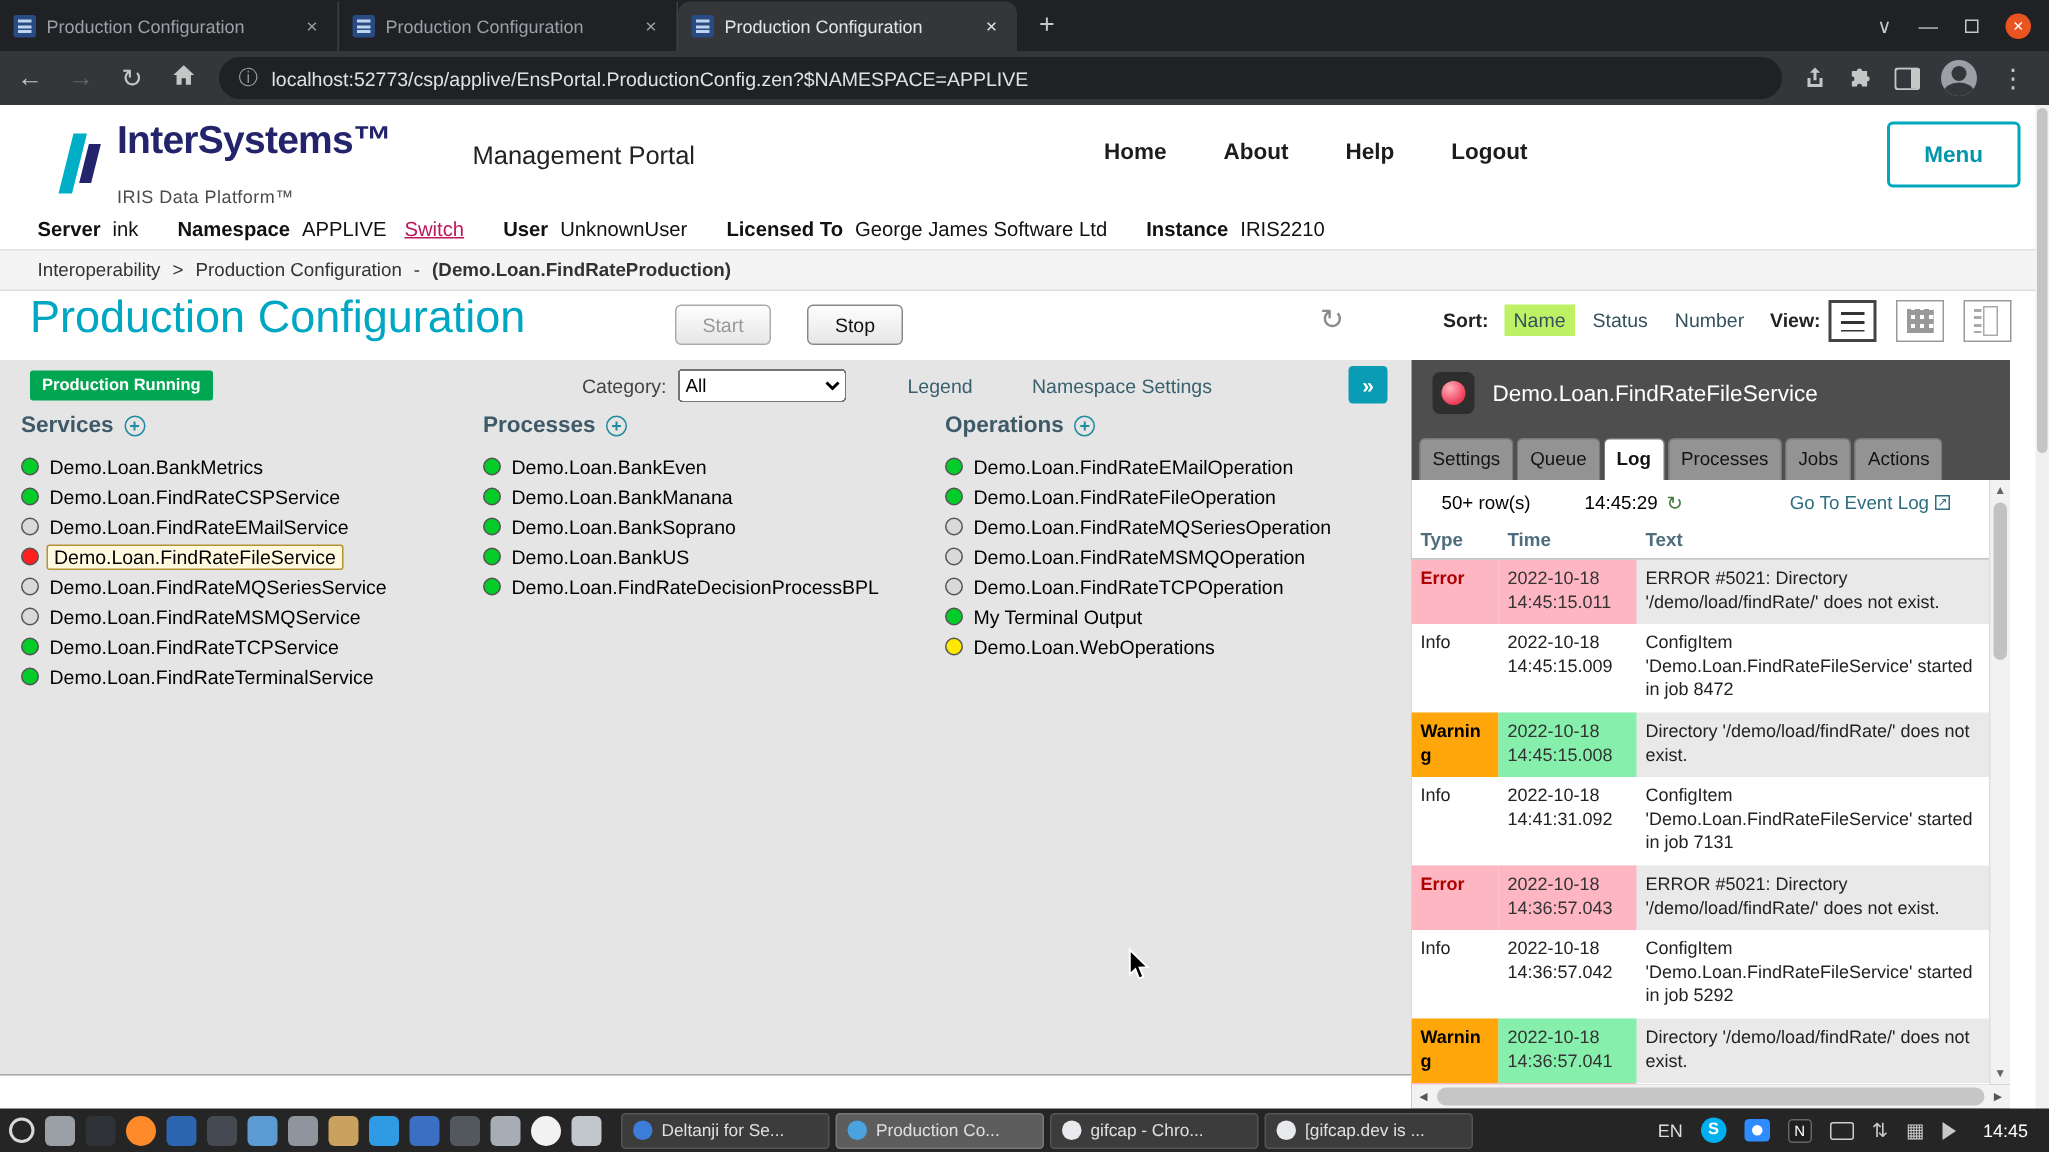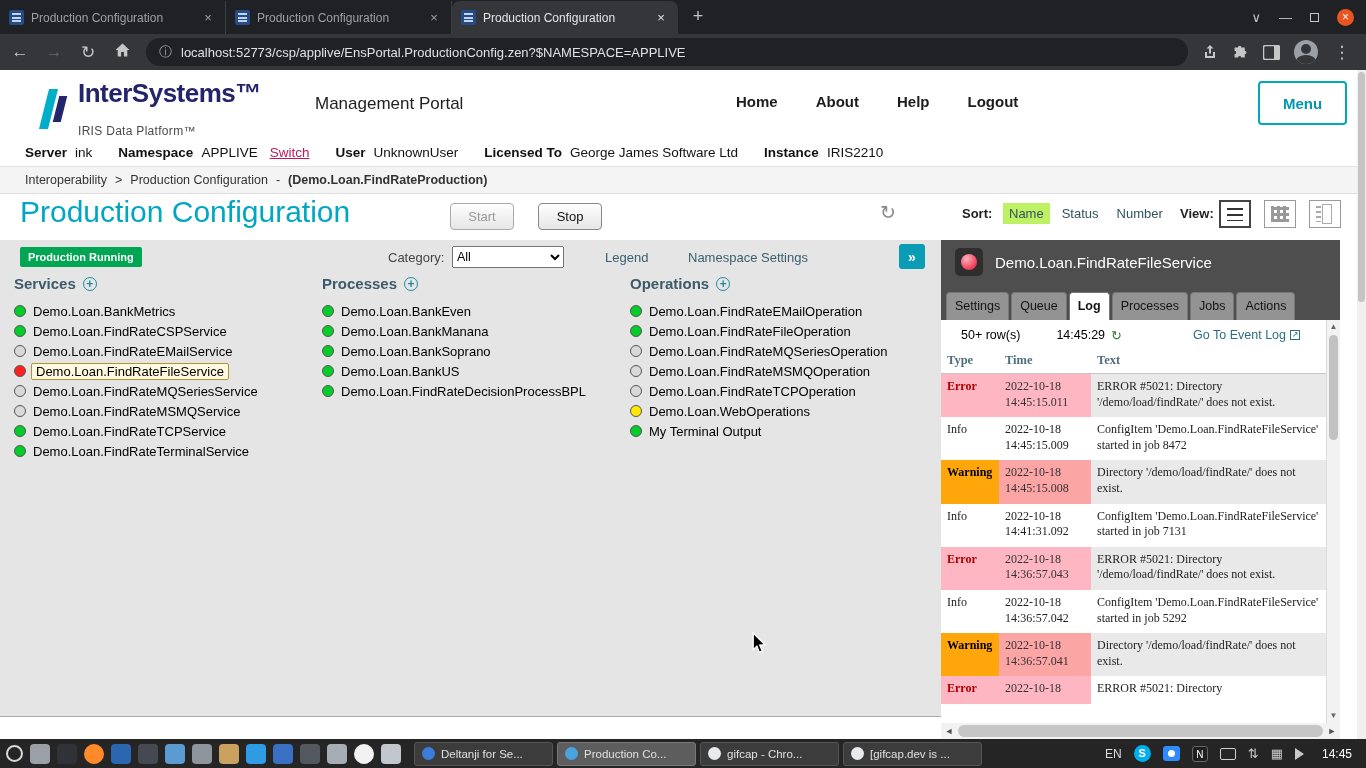--- a/index.html
+++ b/index.html
@@ -100,31 +100,31 @@
   .svc-icon::before { content:""; position:absolute; inset:6px; border-radius:50%; background:radial-gradient(circle at 35% 30%, #ffb3bd, #ef3b57 70%); }
   .panel-tabs { height:36px; display:flex; align-items:flex-end; gap:2px; padding:0 5px; }
   .ptab { padding:6px 8px 7px; background:#939393; color:#141414; font-size:12.5px; border-radius:4px 4px 0 0; border:1px solid #777; border-bottom:none; }
   .ptab.active { background:#fff; font-weight:bold; }
   .panel-body { position:absolute; top:80px; left:0; right:0; bottom:16px; background:#fff; overflow:hidden; }
   .panel-meta { height:30px; display:flex; align-items:center; padding:0 10px 0 20px; font-size:12.5px; color:#000; }
   .meta-time { margin-left:36px; }
   .meta-refresh { margin-left:6px; color:#3b7a3b; font-size:13px; }
   .eventlog-link { margin-left:auto; margin-right:30px; color:#2d6e80; display:flex; align-items:center; gap:4px; }
   .ext { width:10px; height:10px; border:1px solid #2d6e80; font-size:8px; line-height:8px; text-align:center; display:inline-block; }
-  table.log { border-collapse:collapse; width:calc(100% - 14px); table-layout:fixed;font-family:Liberation Serif, serif; }
+  table.log { border-collapse:collapse; width:calc(100% - 14px); table-layout:fixed; }
   table.log th { text-align:left; font-size:12.5px; color:#4f6e7d; padding:3px 6px 5px; border-bottom:1px solid #c5c5c5; font-weight:bold; }
   th[data-name="log-col-type"] { width:58px; }
   th[data-name="log-col-time"] { width:92px; }
   table.log td { font-size:12px; color:#222; padding:5px 6px 7px; vertical-align:top; line-height:1.3; word-wrap:break-word; }
   tr.logrow:nth-child(odd) { background:#e9e9e9; }
   tr.logrow:nth-child(even) { background:#fff; }
   td.typecell.sev-Error { background:#ffb6c3; color:#ad0000; font-weight:bold; }
   td.timecell.sev-Error { background:#ffb6c3; color:#333; }
   td.typecell.sev-Warning { background:#ffa60a; color:#000; font-weight:bold; }
-  td.timecell.sev-Warning { background:#fca5a5; color:#333;margin-left:23px; }
+  td.timecell.sev-Warning { background:#86efac; color:#333;margin-left:23px; }
   .vscroll { position:absolute; top:0; right:0; width:14px; bottom:0; background:#f2f2f2; border-left:1px solid #ddd; }
   .vs-arrow { height:14px; text-align:center; font-size:8px; color:#666; line-height:14px; }
   .vs-down { position:absolute; bottom:0; left:0; right:0; }
   .vs-thumb { position:absolute; top:15px; left:2px; right:2px; height:105px; background:#c2c2c2; border-radius:6px; }
   .hscroll { position:absolute; left:0; right:0; bottom:0; height:16px; background:#f2f2f2; }
   .hs-arrow { position:absolute; top:0; width:16px; height:16px; text-align:center; font-size:9px; color:#555; line-height:16px; }
   .hs-left { left:0; } .hs-right { right:0; }
   .hs-thumb { position:absolute; left:17px; right:17px; top:2px; bottom:2px; background:#c6c6c6; border-radius:7px; }
   .page-scroll { position:absolute; right:0; top:70px; width:9px; height:669px; background:#f0f0f0; }
   .page-scroll .thumb { position:absolute; top:2px; left:1px; right:1px; height:230px; background:#c4c4c4; border-radius:4px; }
@@ -370,26 +370,26 @@
           </div>
           <div class="item" data-name="config-item">
             <span class="dot" data-name="status-dot-gray" style="background: rgb(217, 217, 217);"></span>
             <span class="item-label" data-name="config-item-label">Demo.Loan.FindRateMSMQOperation</span>
           </div>
           <div class="item" data-name="config-item">
             <span class="dot" data-name="status-dot-gray" style="background: rgb(217, 217, 217);"></span>
             <span class="item-label" data-name="config-item-label">Demo.Loan.FindRateTCPOperation</span>
           </div>
           <div class="item" data-name="config-item">
+            <span class="dot" data-name="status-dot-green" style="background: rgb(4, 205, 42);"></span>
+            <span class="item-label" data-name="config-item-label">My Terminal Output</span>
+          </div>
+          <div class="item" data-name="config-item">
             <span class="dot" data-name="status-dot-yellow" style="background: rgb(255, 233, 0);"></span>
             <span class="item-label" data-name="config-item-label">Demo.Loan.WebOperations</span>
-          </div>
-          <div class="item" data-name="config-item">
-            <span class="dot" data-name="status-dot-green" style="background: rgb(4, 205, 42);"></span>
-            <span class="item-label" data-name="config-item-label">My Terminal Output</span>
           </div>
         </div>
     </div>
   </div>
 </div>
 
 <div class="right-panel" data-name="item-detail-panel">
   <div class="panel-header" data-name="panel-header">
     <span class="svc-icon" data-name="service-item-icon"></span>
     <span data-name="panel-item-title">Demo.Loan.FindRateFileService</span>

